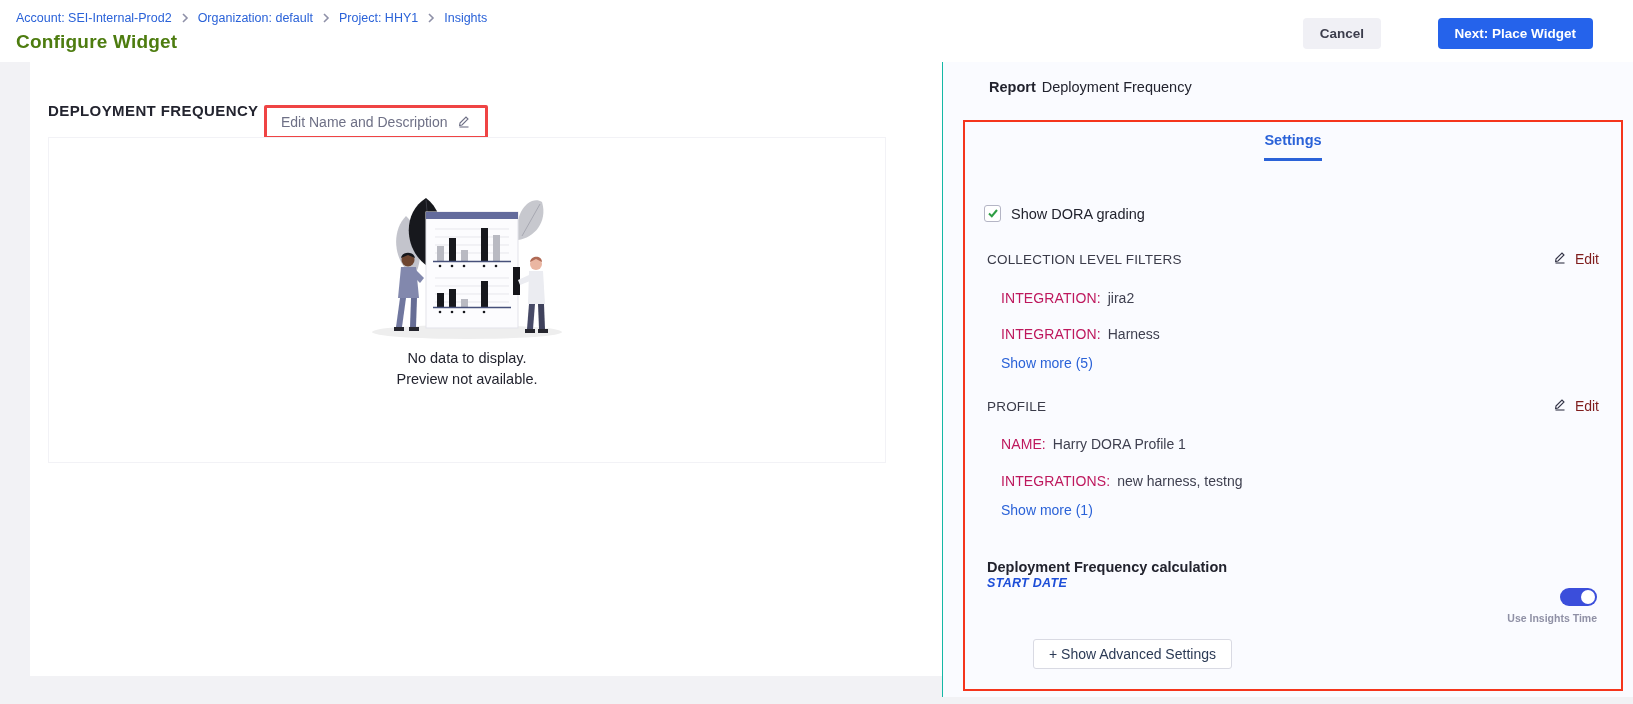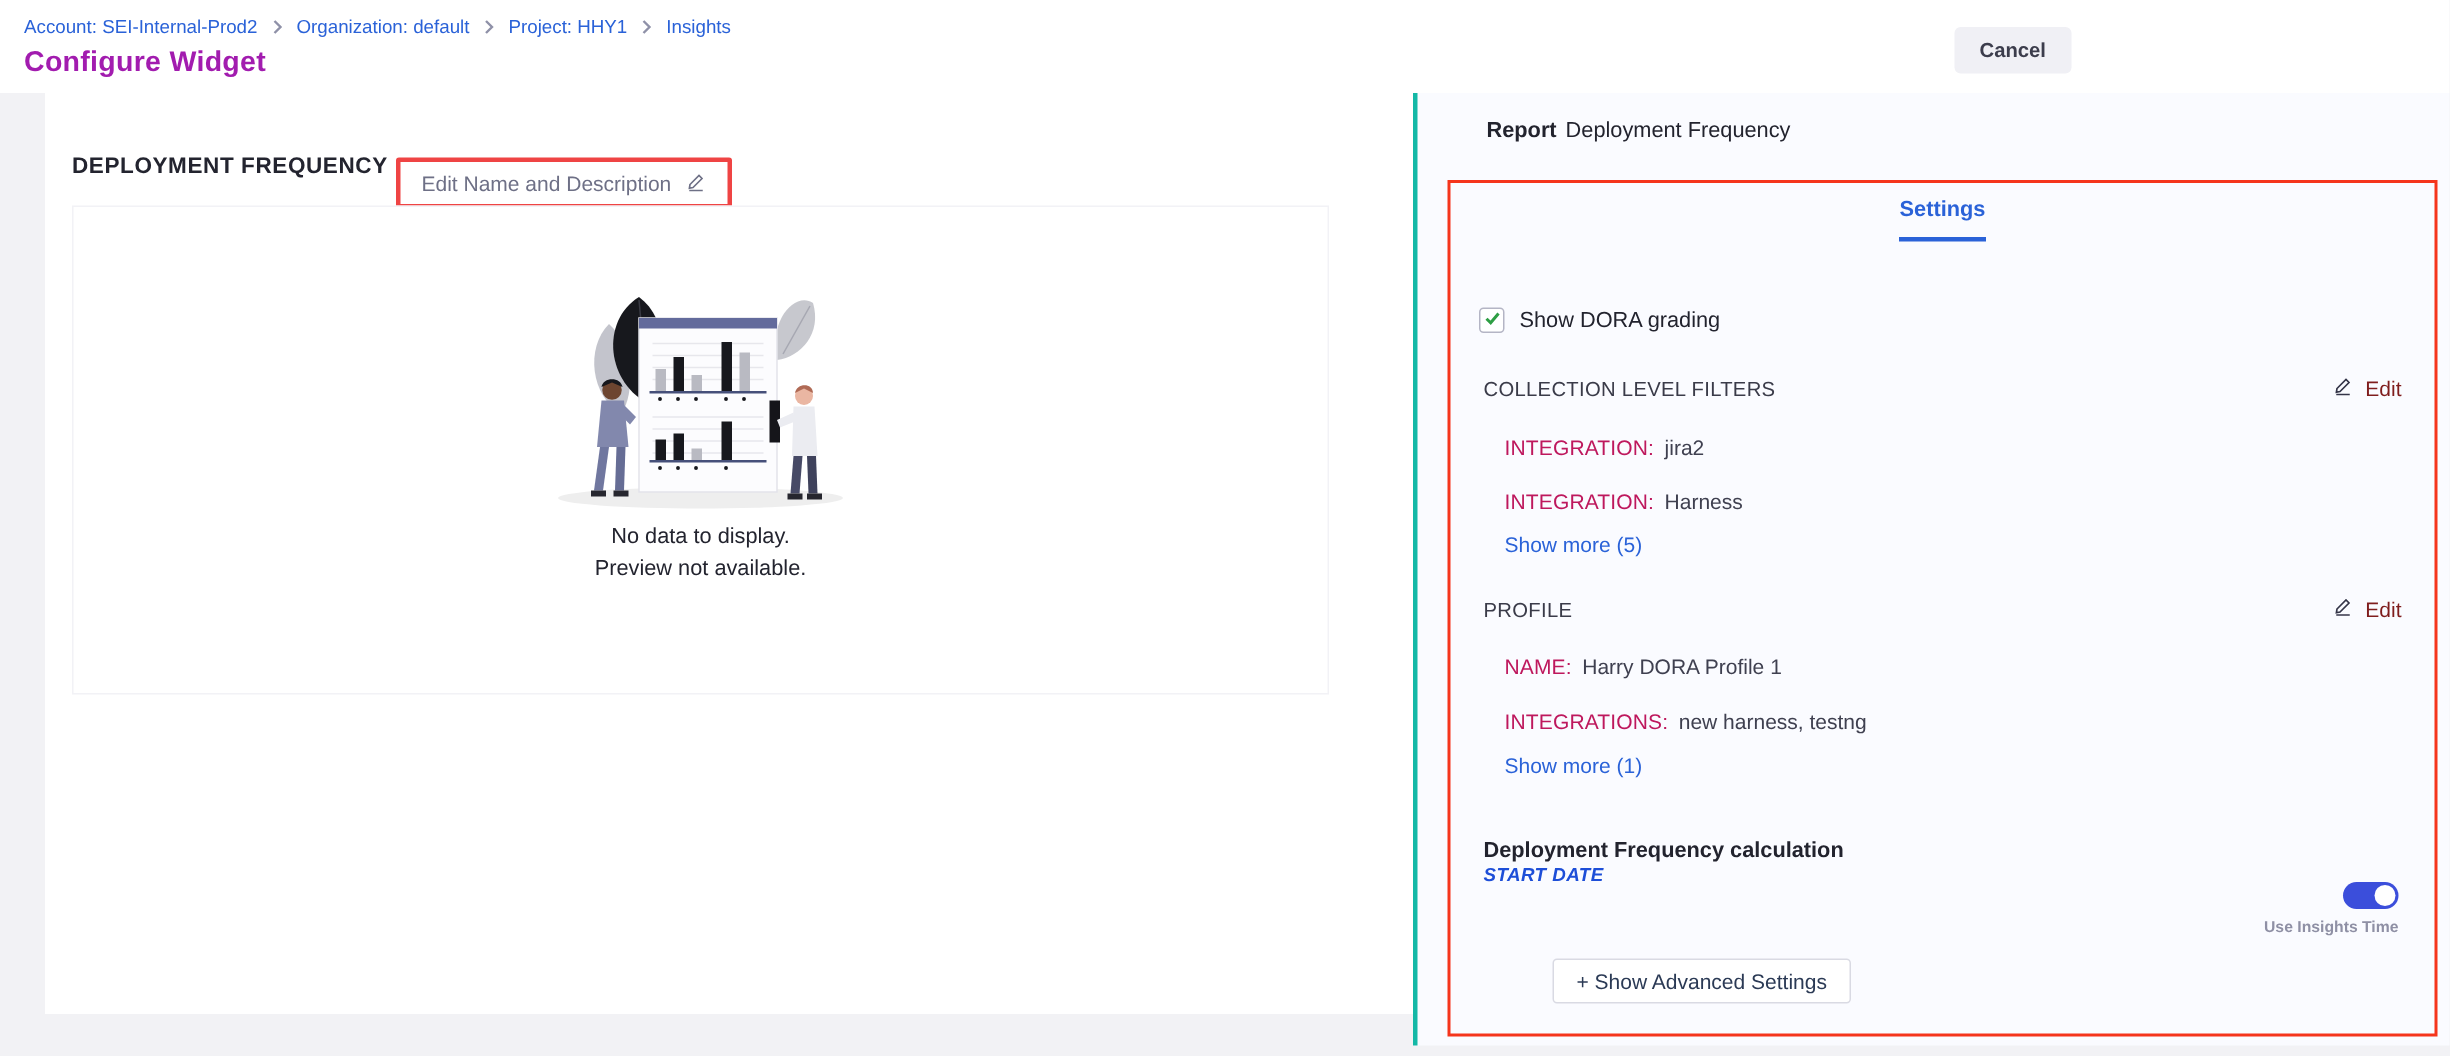--- a/index.html
+++ b/index.html
@@ -10,21 +10,21 @@
     font-family:"Liberation Sans", sans-serif;
     color:#22232e;
     overflow:hidden;
   }
 
   
   .top-header { position:absolute; top:0; left:0; width:1633px; height:62px; background:#ffffff; }
   .breadcrumb { position:absolute; left:16px; top:11px; display:flex; align-items:center; gap:9px; font-size:12.5px; }
   .crumb { color:#2a62d8; cursor:pointer; }
   .crumb-sep { display:flex; align-items:center; }
-  .page-title { position:absolute; left:16px; top:31px; font-size:19px; font-weight:bold; color:#a21caf; letter-spacing:.2px; }
+  .page-title { position:absolute; left:16px; top:31px; font-size:19px; font-weight:bold; color:#4d7c0f; letter-spacing:.2px; }
   .btn-cancel {
     position:absolute; right:252px; top:18px; height:31px; padding:0 17px;
     background:#f0f0f5; border:none; border-radius:4px;
     font-family:inherit; font-size:13.5px; font-weight:bold; color:#3c3d4c; cursor:pointer;
   }
   .btn-next {
     position:absolute; right:40px; top:18px; height:31px; padding:0 17px;
     background:#2563eb; border:none; border-radius:4px;
     font-family:inherit; font-size:13.5px; font-weight:bold; color:#ffffff; cursor:pointer;
   }
@@ -43,21 +43,21 @@
     background:#ffffff; border:1px solid #f2f2f6;
   }
   .illustration-wrap { position:absolute; left:0; top:36px; width:100%; display:flex; justify-content:center; }
   .empty-text { position:absolute; left:0; width:100%; text-align:center; font-size:14.5px; color:#23242f; }
   .empty-text.l1 { top:212px; }
   .empty-text.l2 { top:233px; }
 
   
   .right-panel {
     position:absolute; left:942px; top:62px; width:691px; height:635px;
-    background:#fafbff; border-left:3px solid #14b8a6;
+    background:#fafbff; border-left:1px solid #14b8a6;
   }
   .report-line { position:absolute; left:46px; top:17px; font-size:14.5px; color:#22232e; }
   .report-line b { font-weight:bold; margin-right:6px; }
 
   .red-box {
     position:absolute; left:20px; top:58px; width:660px; height:571px;
     border:2px solid #f5351c;
   }
   .tab-settings {
     position:absolute; left:0; top:10px; width:100%; text-align:center;
@@ -115,20 +115,21 @@
     <span class="crumb">Project: HHY1</span>
     <span class="crumb-sep">
         <svg width="8" height="10" viewBox="0 0 8 10">
           <polyline points="2,1 6,5 2,9" fill="none" stroke="#8f91a8" stroke-width="1.6"></polyline>
         </svg>
       </span>
     <span class="crumb">Insights</span>
   </div>
   <div class="page-title">Configure Widget</div>
   <button class="btn-cancel">Cancel</button>
+  <button class="btn-next">Next: Place Widget</button>
 </div>
 
 <div class="left-panel">
   <div class="widget-name">DEPLOYMENT FREQUENCY</div>
   <button class="edit-name-btn">
     <span>Edit Name and Description</span>
     <span><svg width="14" height="14" viewBox="0 0 14 14">
           <path d="M3 9 L9 3 L11 5 L5 11 L2.6 11.5 Z" fill="none" stroke="#6e7086" stroke-width="1.1"></path>
           <line x1="2.5" y1="13" x2="11.5" y2="13" stroke="#6e7086" stroke-width="1.1"></line>
         </svg></span>

